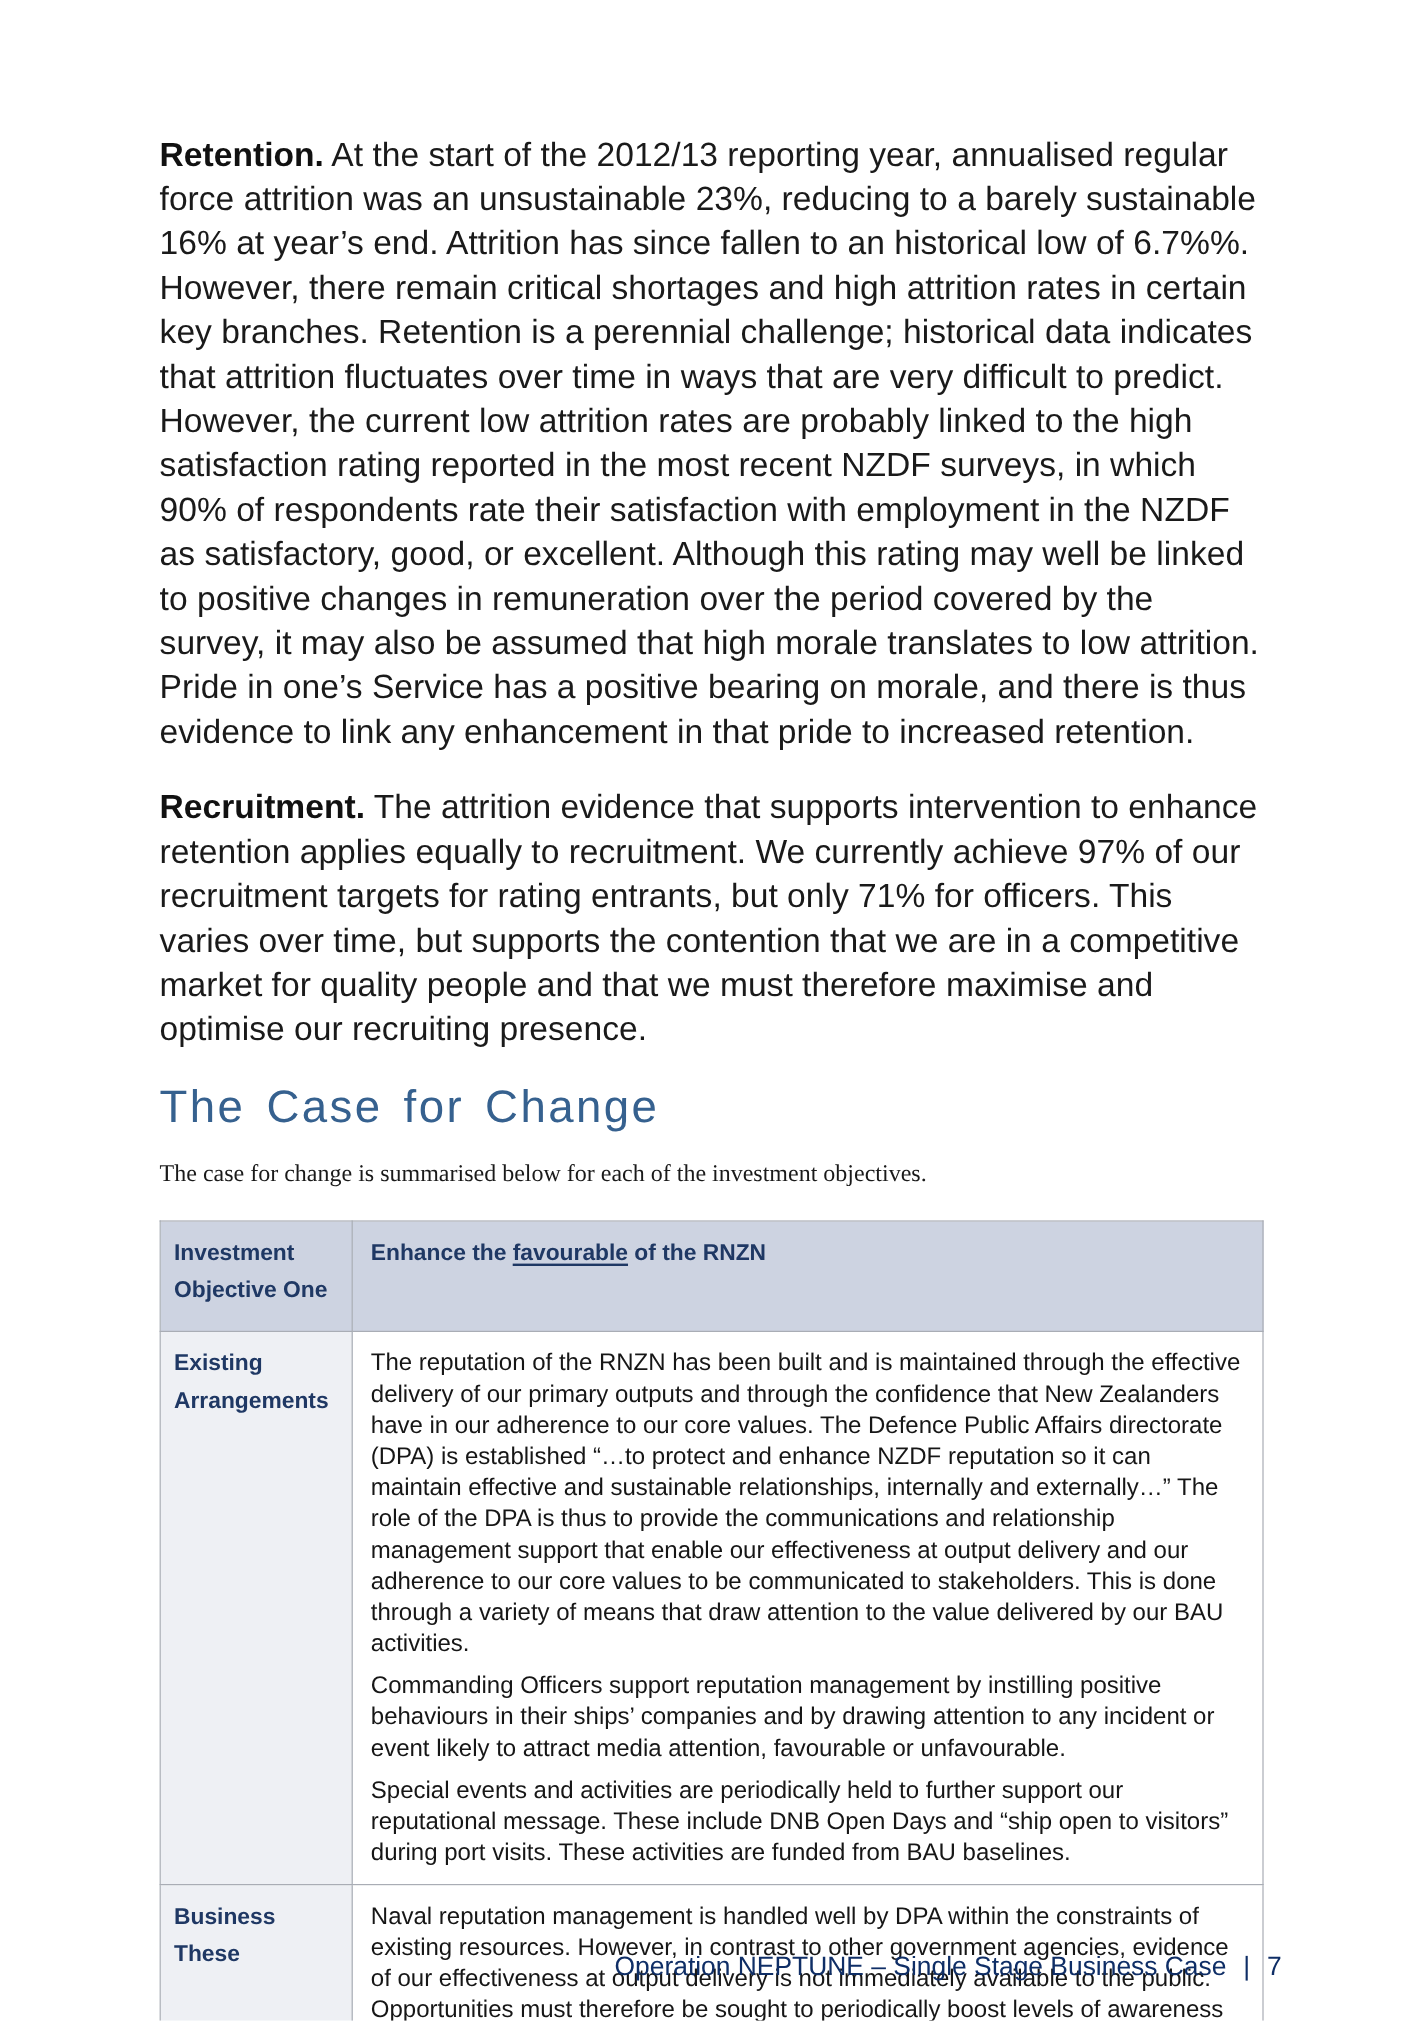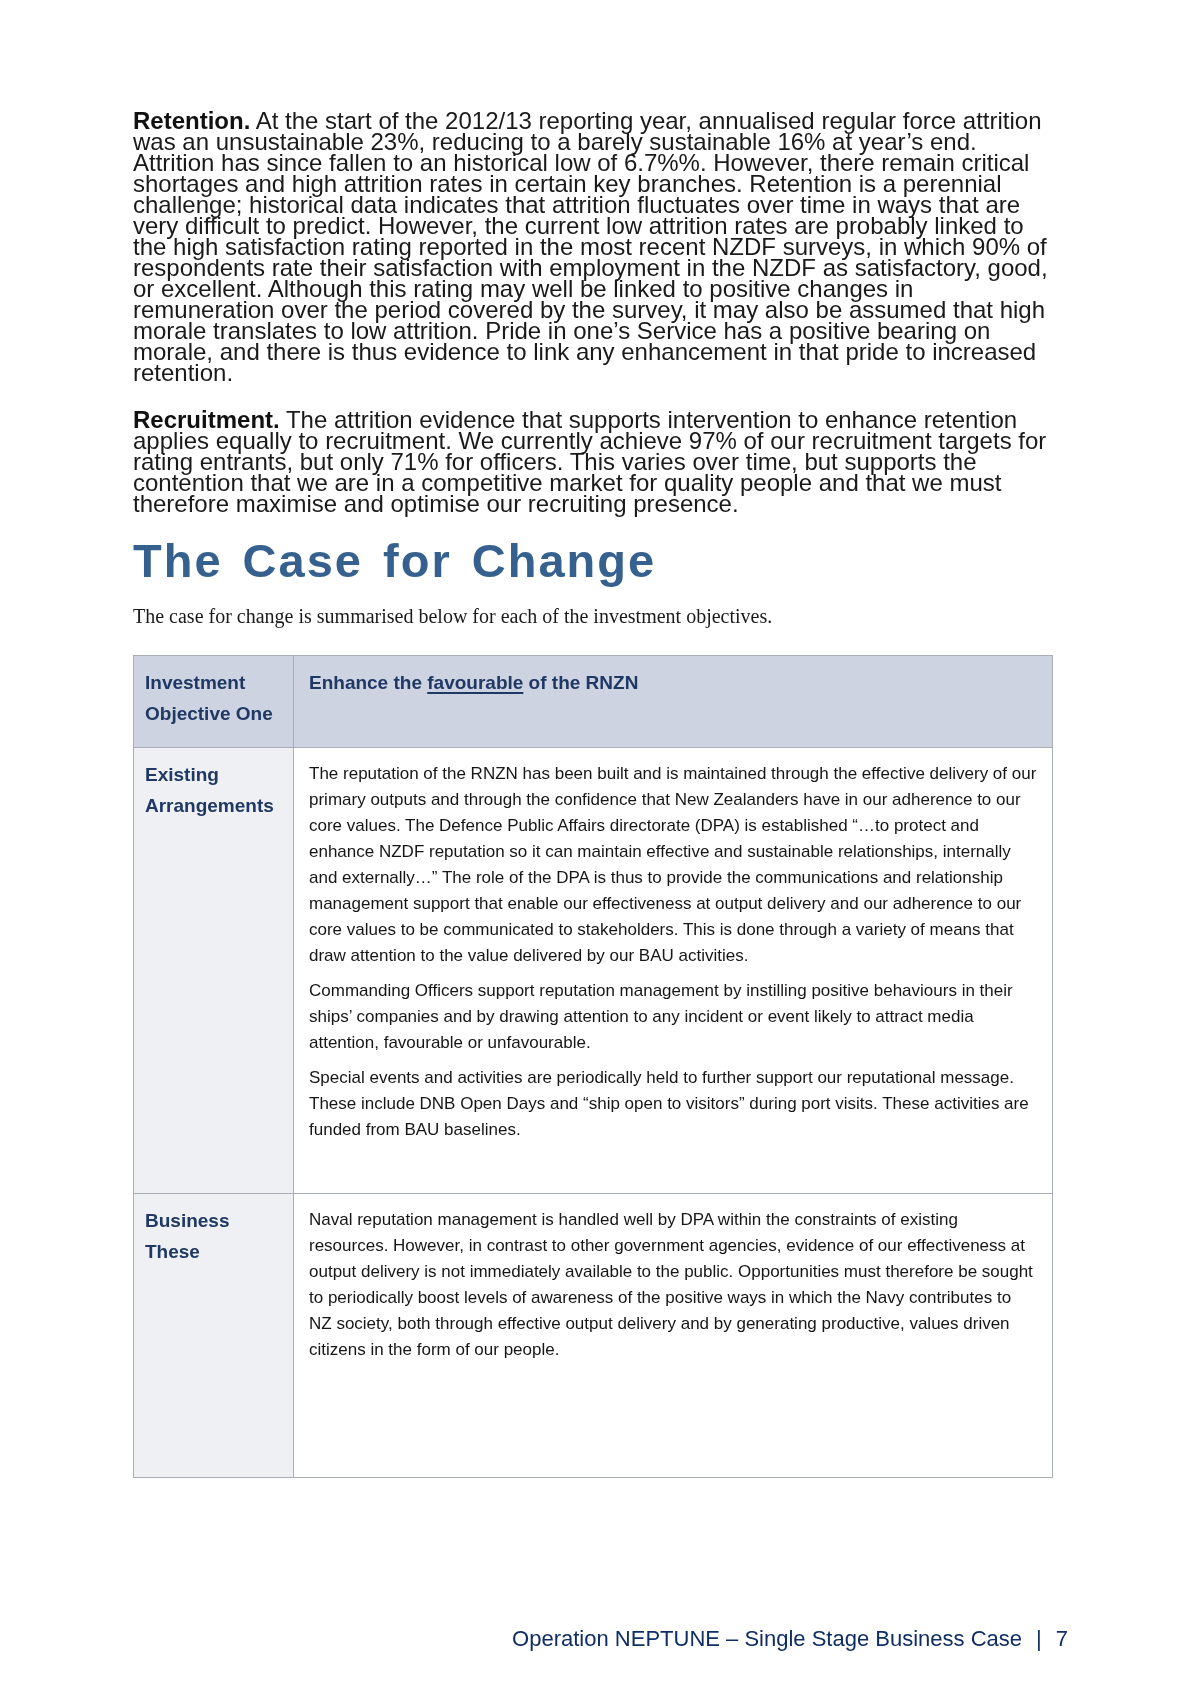--- a/index.html
+++ b/index.html
@@ -14,29 +14,29 @@
     box-sizing: border-box;
   }
   .content {
     position: absolute;
     left: 133px;
     top: 0;
     width: 920px;
     padding-top: 110px;
   }
   p.body-para {
-    font-size: 24px;
-    line-height: 21px;
+    font-size: 28px;
+    line-height: 37px;
     margin: 0 0 26px 0;
   }
   p.body-para strong { color: #111111; }
   h1.section-heading {
-    font-size: 47px;
+    font-size: 38px;
     line-height: 42px;
-    font-weight: bold;
+    font-weight: normal;
     color: var(--heading-blue, #36618f);
     letter-spacing: 2px;
     word-spacing: 5px;
     margin: 18px 0 20px 0;
   }
   p.intro-para {
     font-size: 20px;
     line-height: 29px;
     margin: 0 0 24px 0;
     font-family: Liberation Serif, serif;
@@ -63,21 +63,21 @@
     line-height: 31px;
   }
   td.label-col { padding: 11px 6px 11px 11px; }
   td.title-col { padding: 11px 15px; }
   tr.row-existing td { height: 446px; }
   tr.row-business td { height: 284px; }
   tr.body-row td.label-col { background: var(--label-bg, #eef0f4); }
   td.body-cell {
     background: #ffffff;
     padding: 13px 15px;
-    font-size: 17px;
+    font-size: 20px;
     line-height: 26px;
     color: #161616;
   }
   td.body-cell p { margin: 0 0 9px 0; }
   td.body-cell p:last-child { margin-bottom: 0; }
   .u {
     text-decoration: underline;
     text-decoration-thickness: 2px;
     text-underline-offset: 3px;
   }

